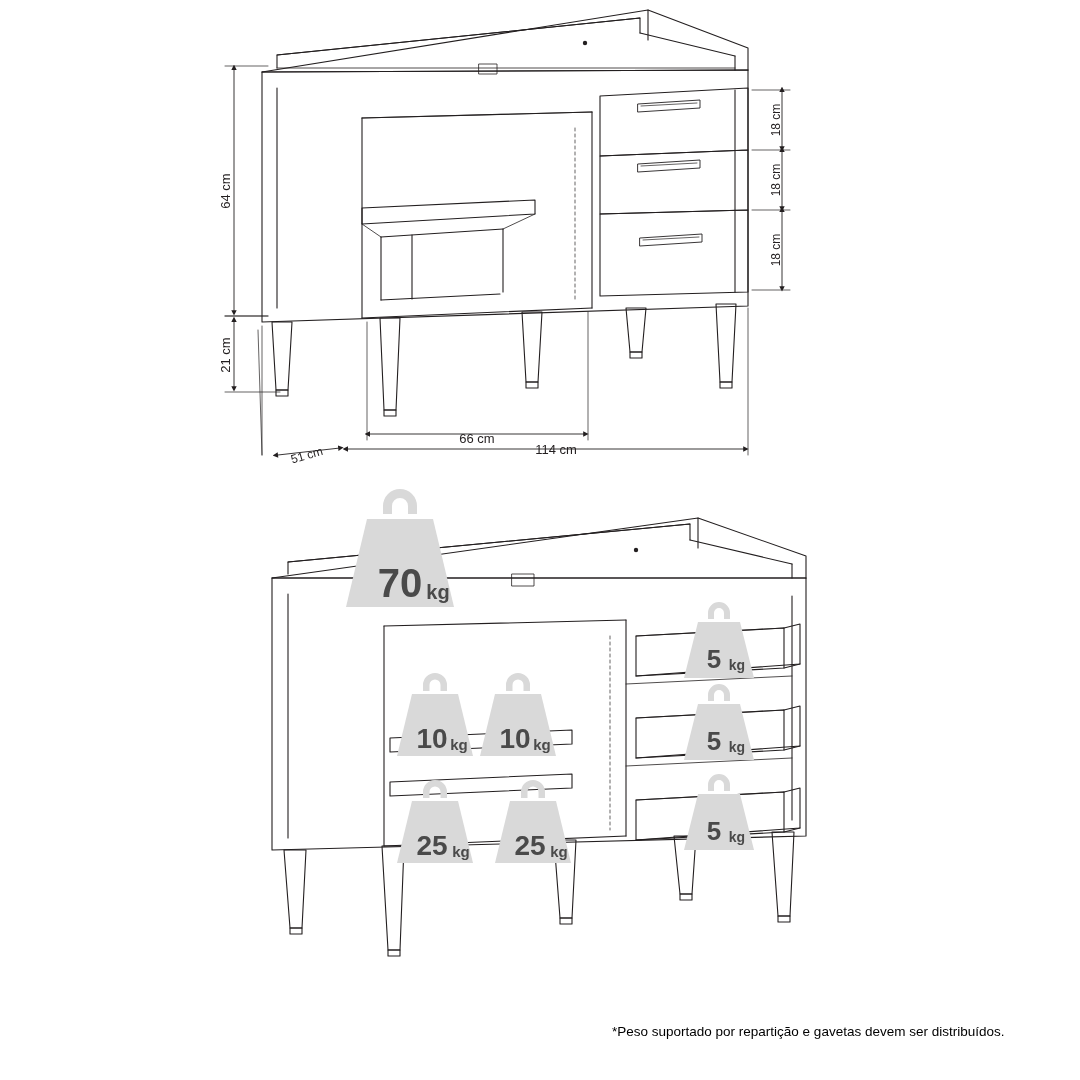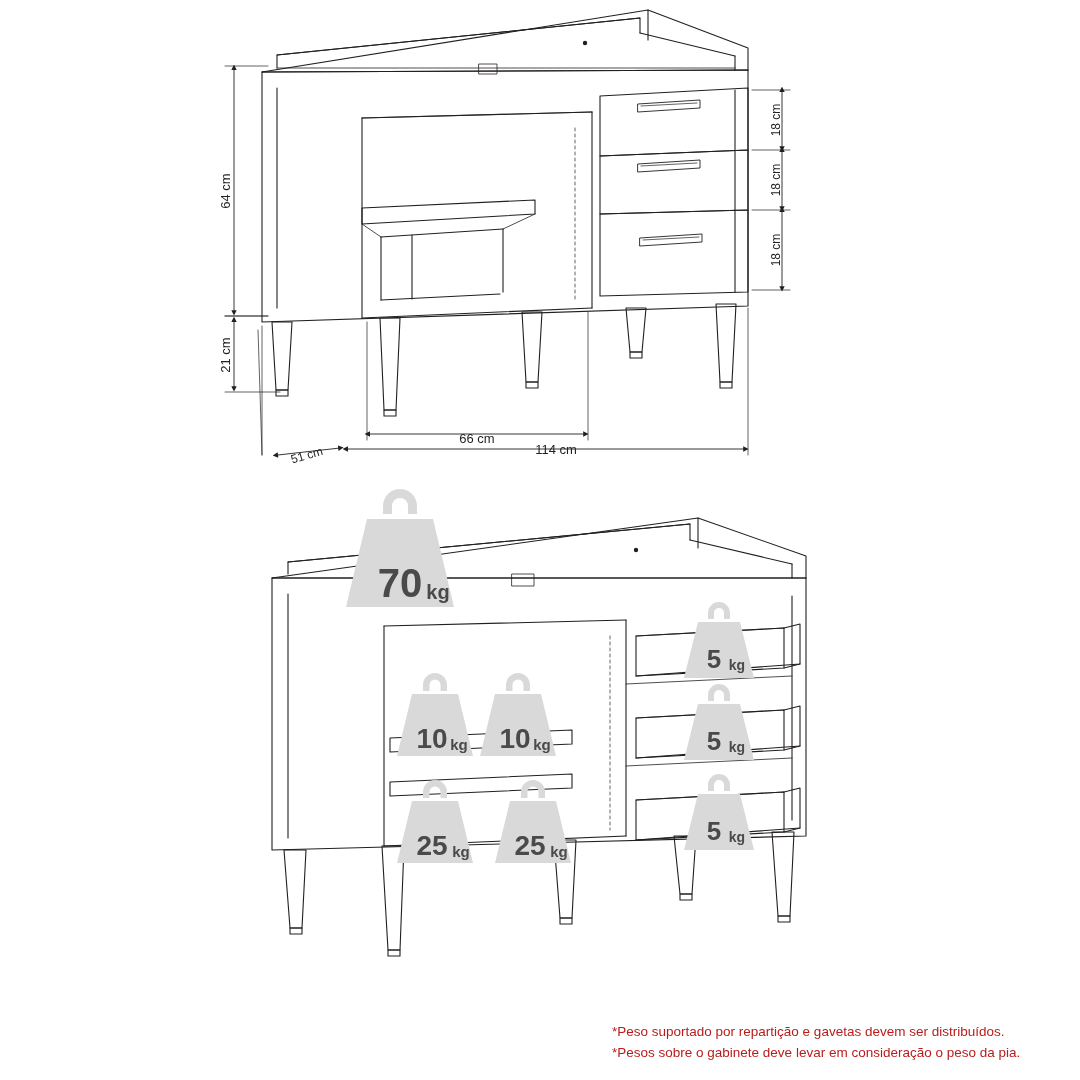--- a/index.html
+++ b/index.html
@@ -26,21 +26,21 @@
     width: 1080px;
     height: 1080px;
   }
   .notes {
     position: absolute;
     left: 612px;
     top: 1022px;
     width: 452px;
     font-size: 13.5px;
     line-height: 1.55;
-    color: #b91c1c;
+    color: #000000;
     text-align: left;
   }
   .notes div {
     white-space: nowrap;
   }
   text {
     font-family: "Liberation Sans", sans-serif;
   }
 </style>
 </head>
@@ -275,16 +275,15 @@
         <path d="M719,774 a11,11 0 0 1 11,11 v6 h-6 v-6 a5,5 0 0 0 -10,0 v6 h-6 v-6 a11,11 0 0 1 11,-11 z" fill="#d9d9d9"></path>
         <path d="M698,794 h42 l14,56 h-70 z" fill="#d9d9d9"></path>
         <text x="714" y="840" font-size="26" font-weight="bold" fill="#4a4a4a" text-anchor="middle">5</text>
         <text x="737" y="842" font-size="14" font-weight="bold" fill="#4a4a4a" text-anchor="middle">kg</text>
       </g>
     </g>
   </svg>
 
   <div class="notes">
     <div>*Peso suportado por repartição e gavetas devem ser distribuídos.</div>
-    <div>*Pesos sobre o gabinete deve levar em consideração o peso da pia.</div>
   </div>
 
 </div>
 
 </body></html>

